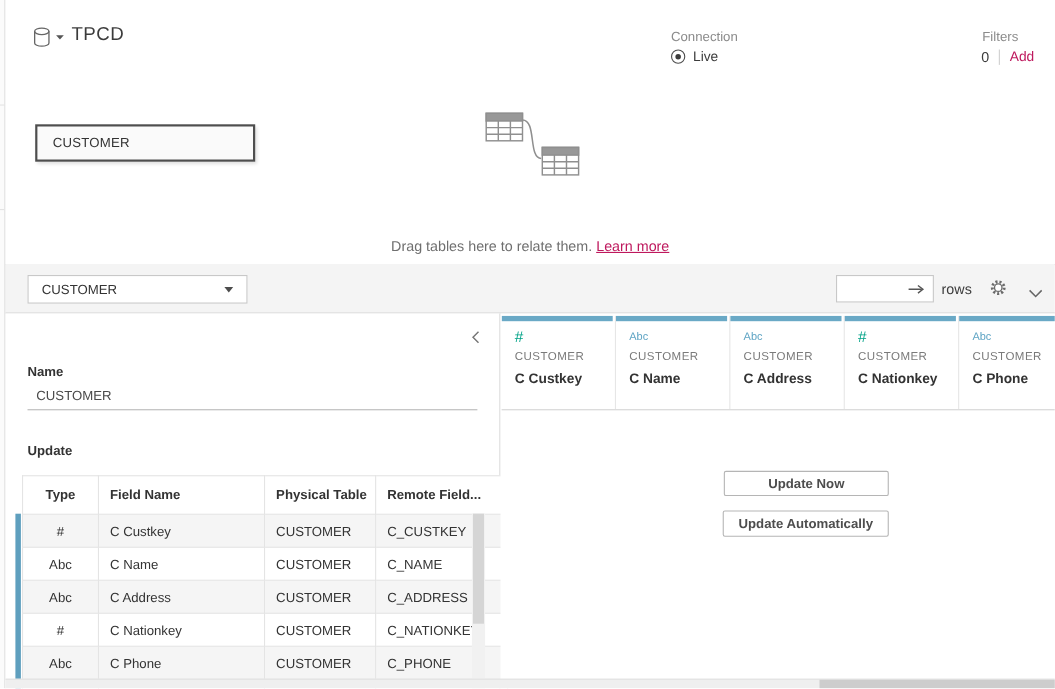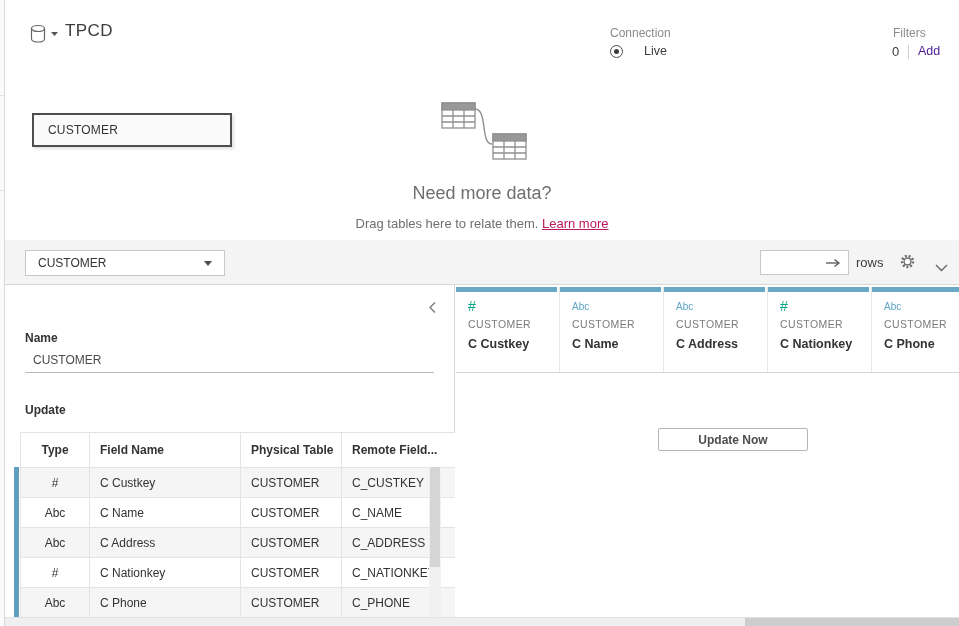--- a/index.html
+++ b/index.html
@@ -10,32 +10,32 @@
   
   #left-sliver{left:0;top:0;width:4px;height:626px;background:#fbfbfb;border-right:1px solid #d9d9d9;}
   .sliver-tick{position:absolute;left:0;width:4px;height:1px;background:#e3e3e3;}
 
   
   #top-header{left:5px;top:0;width:954px;height:77px;background:#fff;}
   #db-btn{left:22px;top:22px;width:38px;height:26px;cursor:pointer;}
   #app-title{left:60px;top:21px;font-size:17px;color:#3b3b3b;letter-spacing:.4px;}
   .section-label{font-size:12px;color:#8b8b8b;}
   #connection-label{left:605px;top:26px;}
-  .radio-row{display:flex;align-items:center;gap:21px;cursor:pointer;}
+  .radio-row{display:flex;align-items:center;gap:7px;cursor:pointer;}
   #radio-live{left:605px;top:44px;}
   #radio-extract{left:688px;top:44px;margin-top:35px;}
   .radio-outer{width:13px;height:13px;border:1px solid #8f8f8f;border-radius:50%;background:#fff;
                display:flex;align-items:center;justify-content:center;box-sizing:border-box;}
   .radio-outer.sel{border-color:#4c4c4c;}
   .radio-dot{width:5px;height:5px;border-radius:50%;background:#3c3c3c;}
   .radio-label{font-size:12.5px;color:#3c3c3c;}
   #filters-label{left:888px;top:26px;}
   #filters-count{left:887px;top:44px;font-size:13px;color:#3c3c3c;}
   #filters-divider{left:903px;top:45px;width:1px;height:14px;background:#cfcfcf;}
-  #filters-add{left:913px;top:44px;font-size:12.5px;color:#4c1d95;cursor:pointer;}
+  #filters-add{left:913px;top:44px;font-size:12.5px;color:#be185d;cursor:pointer;}
 
   
   #canvas{left:5px;top:77px;width:954px;height:163px;background:#fff;border-bottom:1px solid #d4d4d4;}
   #table-chip{left:27px;top:36px;width:200px;height:34px;background:#fafafa;border:2px solid #4e4e4e;
               box-sizing:border-box;box-shadow:2px 2px 3px rgba(0,0,0,.12);display:flex;align-items:center;
               cursor:pointer;}
   #table-chip span{font-size:12px;color:#333;padding-left:14px;letter-spacing:.2px;}
   #empty-illustration{left:433px;top:21px;}
   #empty-title{left:0;top:106px;width:954px;text-align:center;font-size:18px;color:#6f6f6f;}
   #empty-sub{left:0;top:139px;width:954px;text-align:center;font-size:13px;color:#6f6f6f;}
@@ -155,21 +155,20 @@
       <g stroke="#8f8f8f" stroke-width="1.3" fill="#fff">
         <rect x="55" y="36" width="33" height="25"></rect>
         <rect x="55" y="36" width="33" height="7" fill="#989898"></rect>
         <line x1="66" y1="43" x2="66" y2="61"></line>
         <line x1="77" y1="43" x2="77" y2="61"></line>
         <line x1="55" y1="49" x2="88" y2="49"></line>
         <line x1="55" y1="55" x2="88" y2="55"></line>
       </g>
     </svg>
 
-    <div id="empty-title" class="abs">Need more data?</div>
     <div id="empty-sub" class="abs">
       <span>Drag tables here to relate them.</span>
       <span id="learn-more">Learn more</span>
     </div>
   </div>
 
   <div id="toolbar" class="abs">
     <div id="table-select" class="abs">
       <span class="lbl">CUSTOMER</span>
       <span class="caret-down"></span>
@@ -304,19 +303,20 @@
         <div class="icon-line">
             <span class="t-str">Abc</span>
           </div>
         <div class="tbl">CUSTOMER</div>
         <div class="fld">C Phone</div>
       </div>
 
     </div>
 
     <button id="btn-update-now" class="btn">Update Now</button>
+    <button id="btn-update-auto" class="btn">Update Automatically</button>
   </div>
 
   <div id="h-scrollbar" class="abs">
     <div id="h-scroll-thumb"></div>
   </div>
 
 </div>
 
 </body></html>

